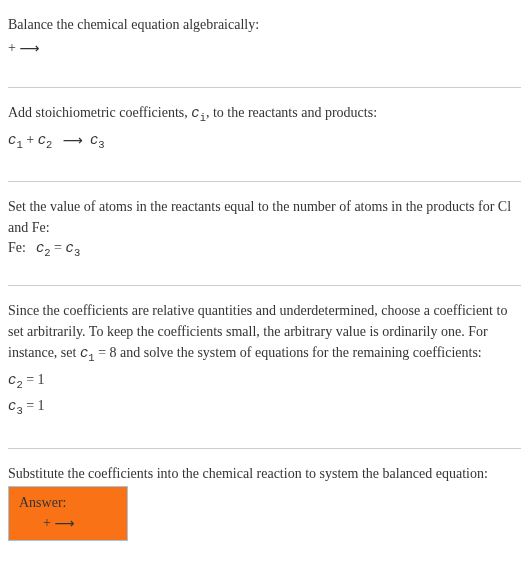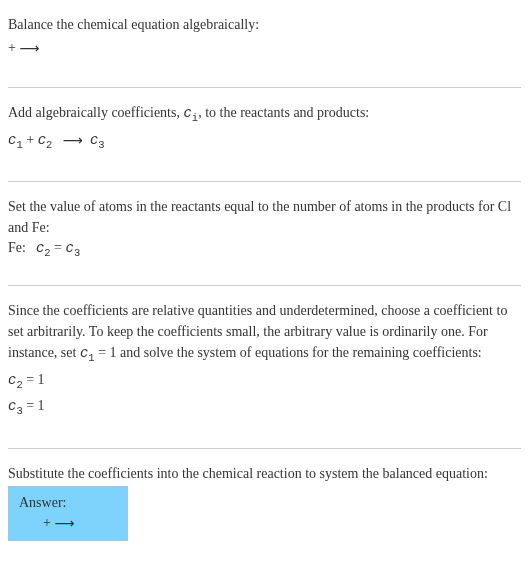--- a/index.html
+++ b/index.html
@@ -50,21 +50,21 @@
     .indent-label {
       display: table-cell;
       padding-right: 10px;
       white-space: nowrap;
     }
     .indent-val {
       display: table-cell;
     }
     .answer-box {
       border: 1px solid #9ec5e8;
-      background: #7dd3fc;
+      background: #f97316;
       padding: 8px 10px;
       display: inline-block;
       min-width: 120px;
     }
     .answer-label {
       margin-bottom: 4px;
     }
     .answer-content {
       padding-left: 24px;
     }
@@ -75,21 +75,21 @@
 <div class="section section-bordered">
   <div class="line">Balance the chemical equation algebraically:</div>
   <div class="line">
     <span> + </span>
     <span class="arrow">⟶</span>
   </div>
 </div>
 
 <div class="section section-bordered">
   <div class="line">
-    <span>Add algebraically coefficients, </span><span class="math"><span>c</span><span class="sub">i</span></span><span>, to the reactants and products:</span>
+    <span>Add stoichiometric coefficients, </span><span class="math"><span>c</span><span class="sub">i</span></span><span>, to the reactants and products:</span>
   </div>
   <div class="line">
     <span class="math"><span>c</span><span class="sub">1</span></span>
     <span> + </span>
     <span class="math"><span>c</span><span class="sub">2</span></span>
     &nbsp;&nbsp;<span class="arrow">⟶</span>&nbsp;
     <span class="math"><span>c</span><span class="sub">3</span></span>
   </div>
 </div>
 
@@ -100,21 +100,21 @@
       <div class="indent-label">Fe: </div>
       <div class="indent-val">
         <span></span><span class="math"><span>c</span><span class="sub">2</span></span><span> = </span><span class="math"><span>c</span><span class="sub">3</span></span>
       </div>
     </div>
   </div>
 </div>
 
 <div class="section section-bordered">
   <div class="line">
-    <span>Since the coefficients are relative quantities and underdetermined, choose a coefficient to set arbitrarily. To keep the coefficients small, the arbitrary value is ordinarily one. For instance, set </span><span class="math"><span>c</span><span class="sub">1</span></span><span> = 1 and solve the system of equations for the remaining coefficients:</span>
+    <span>Since the coefficients are relative quantities and underdetermined, choose a coefficient to set arbitrarily. To keep the coefficients small, the arbitrary value is ordinarily one. For instance, set </span><span class="math"><span>c</span><span class="sub">1</span></span><span> = 8 and solve the system of equations for the remaining coefficients:</span>
   </div>
   <div class="line">
     <span class="math"><span>c</span><span class="sub">2</span></span><span> = 1</span>
   </div>
   <div class="line">
     <span class="math"><span>c</span><span class="sub">3</span></span><span> = 1</span>
   </div>
 </div>
 
 <div class="section">

